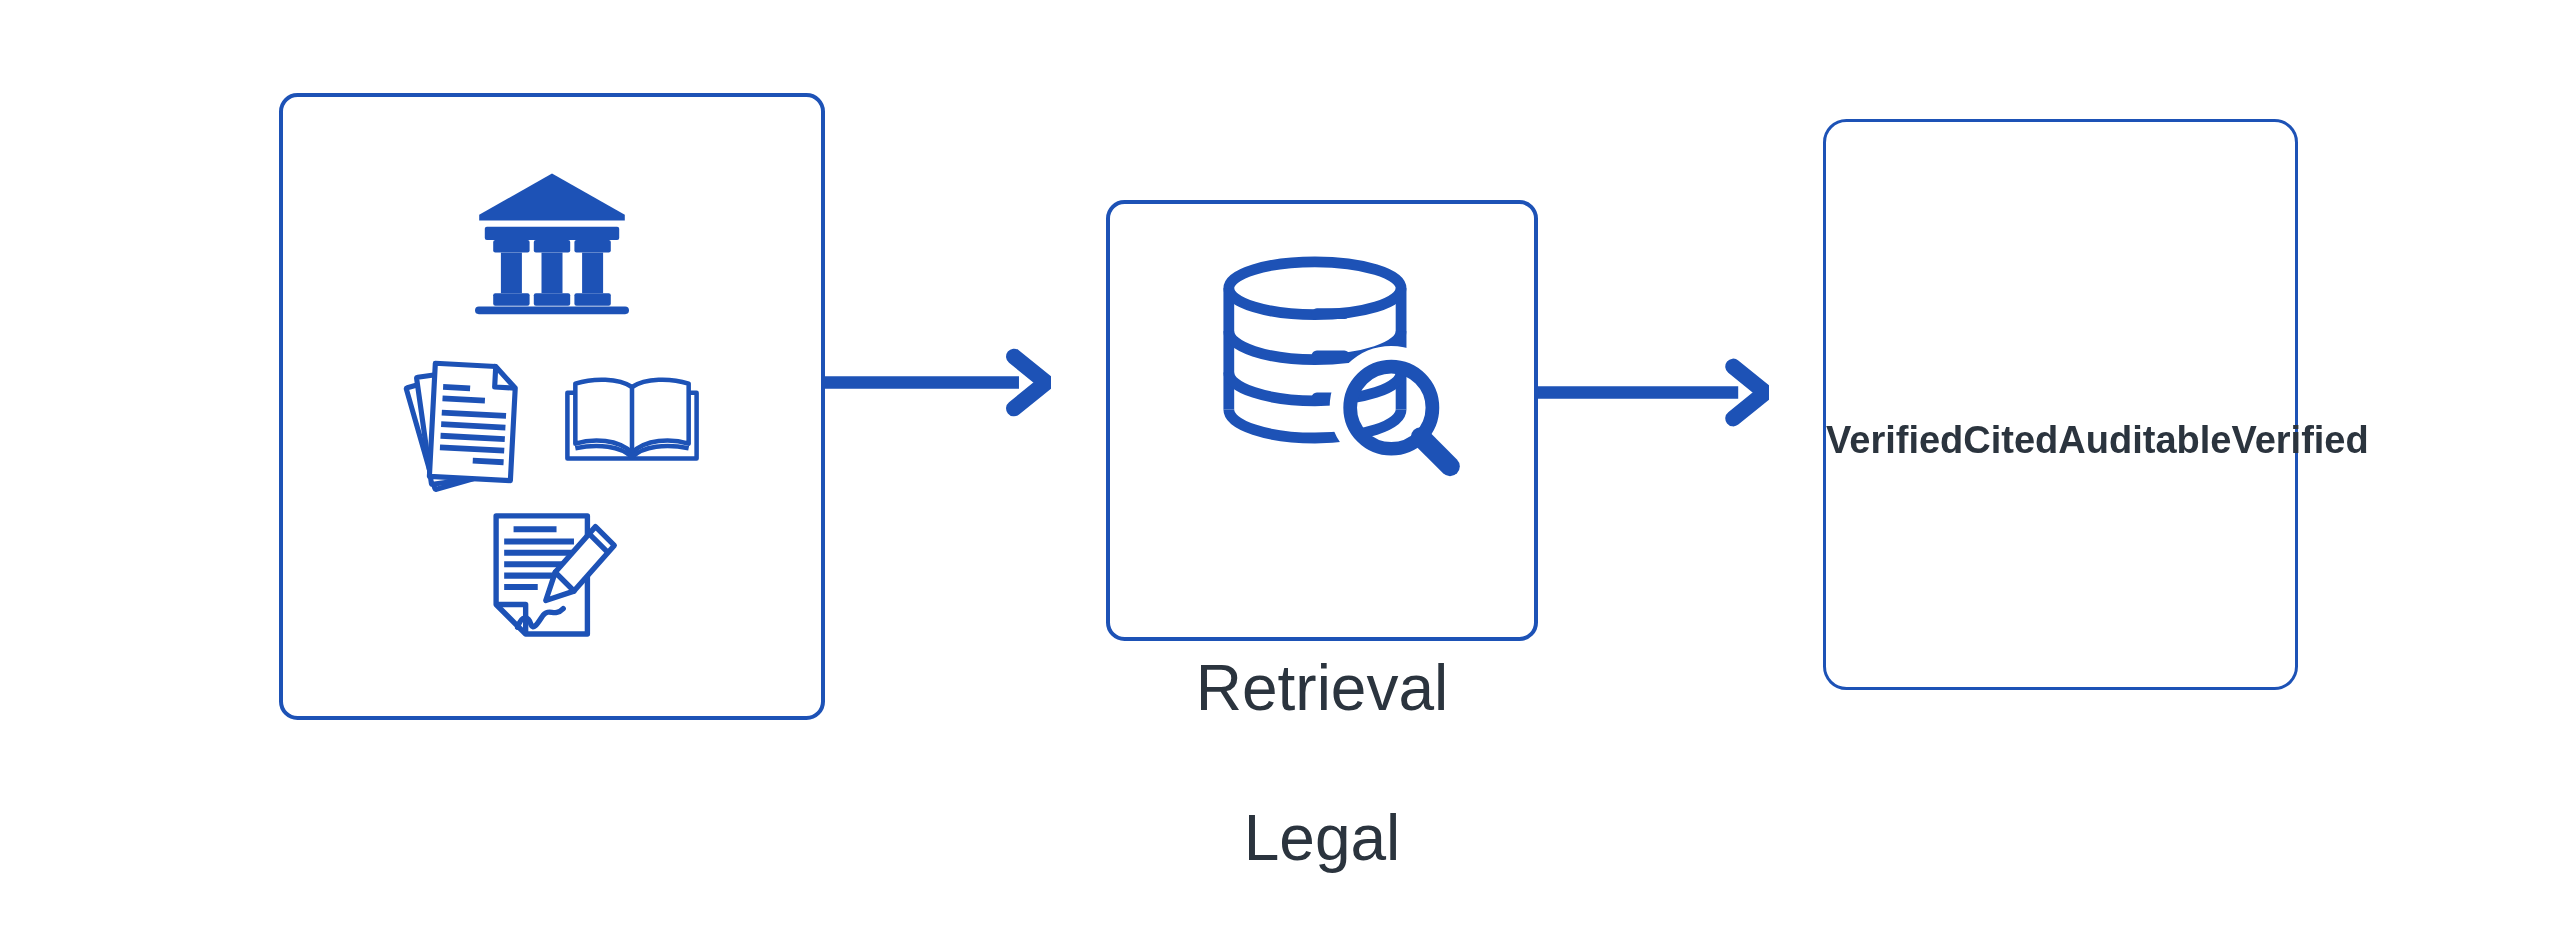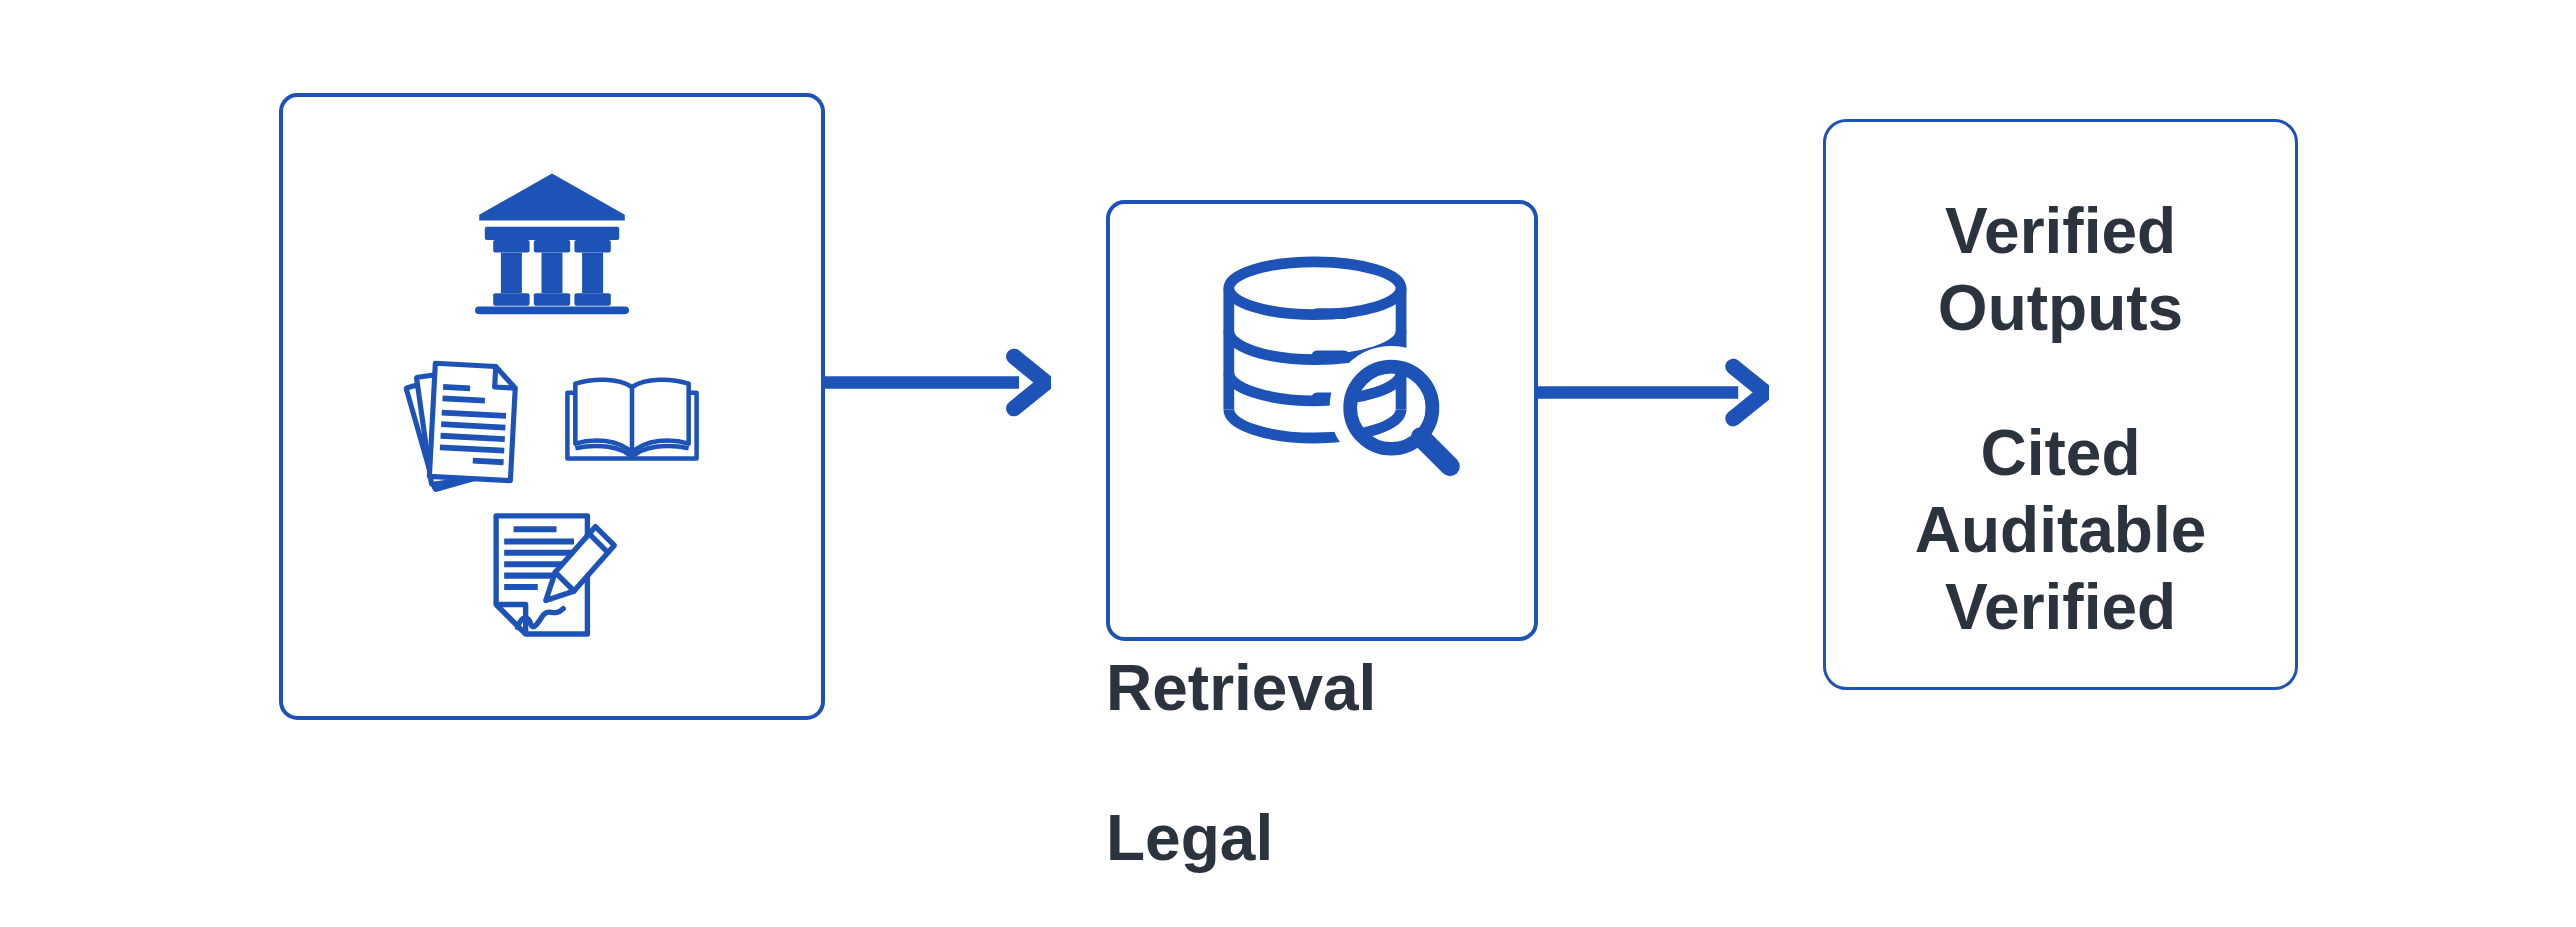--- a/index.html
+++ b/index.html
@@ -10,25 +10,25 @@
   #legal-box{left:279px;top:93px;width:546px;height:627px;}
   #retrieval-box{left:1106px;top:200px;width:432px;height:441px;}
   #output-box{left:1823px;top:119px;width:475px;height:571px;border-width:3.7px;border-radius:23.4px;}
   .icon{position:absolute;}
   .icon svg{width:100%;height:100%;display:block;}
   #bank-icon{left:192px;top:75px;width:154px;height:143px;}
   #papers-icon{left:120px;top:258px;width:133px;height:139px;}
   #book-icon{left:281px;top:272px;width:136px;height:104px;}
   #contract-icon{left:197px;top:408px;width:145px;height:148px;}
   #db-icon{left:93px;top:49px;width:265px;height:231px;}
-  .label{position:absolute;color:var(--dark);font-weight:700;white-space:pre-line;}
+  .label{position:absolute;color:var(--dark);font-weight:400;text-align:center;white-space:pre-line;}
   #legal-label{left:279px;top:771px;width:546px;font-size:60px;line-height:1.05;}
   #retrieval-label{left:1106px;top:651px;width:432px;font-size:64px;line-height:1.17;}
-  #output-text{position:absolute;inset:0;display:flex;flex-direction:column;align-items:center;
-               padding-top:71px;color:var(--dark);font-weight:700;font-size:64px;line-height:77px;text-align:center;}
+  #output-text{position:absolute;inset:0;display:flex;align-items:center;
+               padding-top:71px;color:var(--dark);font-weight:700;font-size:38px;line-height:77px;text-align:center;}
   .spacer{height:68px;}
   .arrow{position:absolute;}
   .arrow svg{width:100%;height:100%;display:block;}
   #arrow-1{left:825px;top:336px;width:226px;height:93px;}
   #arrow-2{left:1538px;top:346px;width:231px;height:93px;}
 </style>
 </head>
 <body>
 
 <div class="canvas">
@@ -136,21 +136,20 @@
   <div class="arrow" id="arrow-2">
     <svg viewBox="0 0 375 150" xmlns="http://www.w3.org/2000/svg">
       <path d="M0 75 H325" stroke="var(--blue)" stroke-width="20" fill="none"></path>
       <path d="M317 33 L369 75 L317 117" stroke="var(--blue)" stroke-width="26" fill="none" stroke-linecap="round" stroke-linejoin="round"></path>
     </svg>
   </div>
 
   <div class="node" id="output-box">
     <div id="output-text">
       <div>Verified</div>
-      <div>Outputs</div>
       <div class="spacer"></div>
       <div>Cited</div>
       <div>Auditable</div>
       <div>Verified</div>
     </div>
   </div>
 
 </div>
 
 

